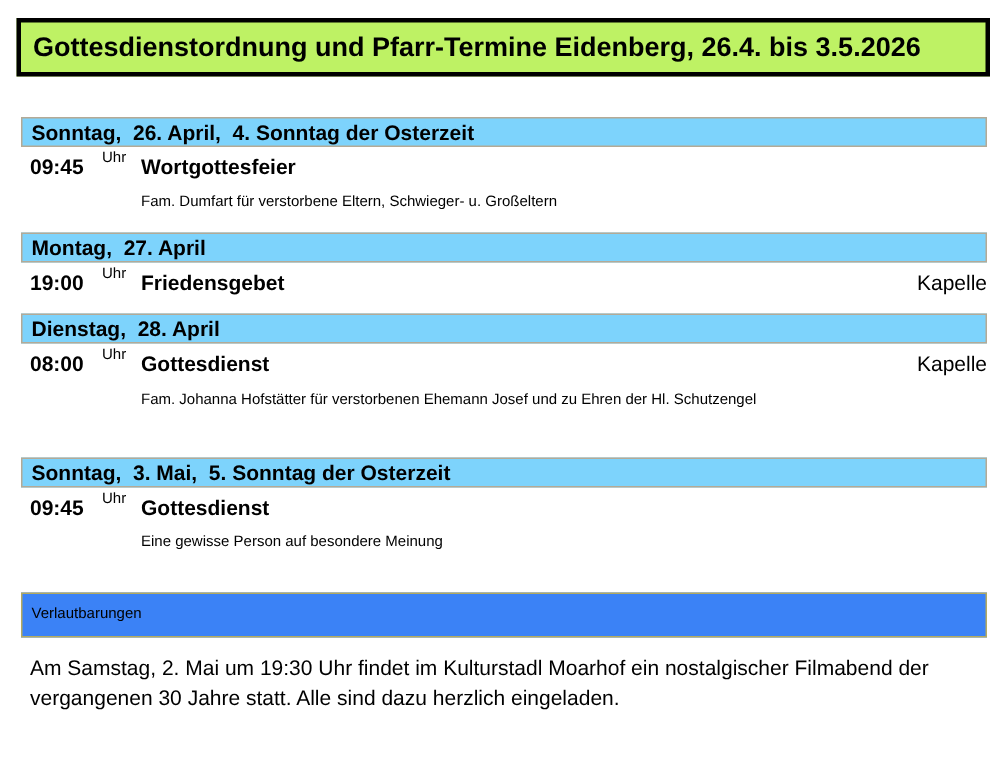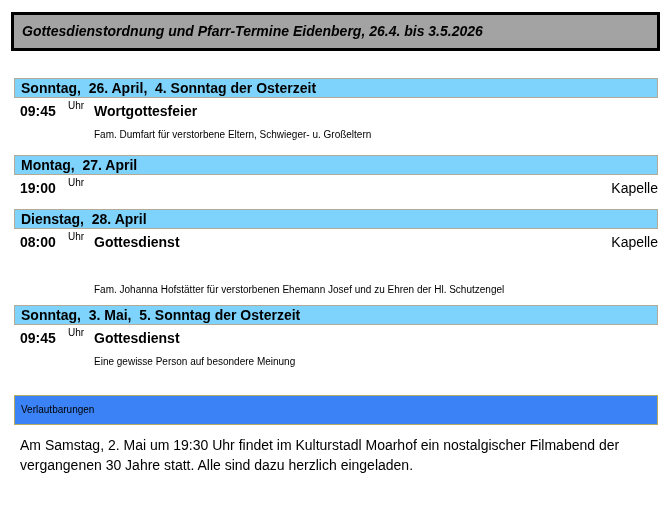--- a/index.html
+++ b/index.html
@@ -2,23 +2,23 @@
 <html><head>
   <meta charset="utf-8">
   <style>
     html, body { margin: 0; padding: 0; background: #ffffff; }
     body {
       width: 671px; height: 518px; position: relative; overflow: hidden;
       font-family: "Liberation Sans", sans-serif; color: #000;
     }
     .title-box {
       position: absolute; left: 11px; top: 12px; width: 641px; height: 33px;
-      background: #a3a3a3; border: 3px solid #000;
-      font-weight: bold; font-size: 14px; line-height: 33px;
-      padding-left: 8px; box-sizing: content-box; width: 635px; font-style: italic;
+      background: #bef264; border: 3px solid #000;
+      font-weight: bold; font-size: 18px; line-height: 33px;
+      padding-left: 8px; box-sizing: content-box; width: 635px;
     }
     .day-header {
       position: absolute; left: 14px; width: 636px; height: 18px;
       background: #7dd3fc; border: 1px solid #b4aa96;
       font-weight: bold; font-size: 14px; line-height: 18px; padding-left: 6px;
       white-space: pre;
     }
     .entry { position: absolute; left: 20px; width: 638px; font-size: 14px; }
     .entry-line { position: relative; height: 20px; line-height: 20px; }
     .time { font-weight: bold; position: absolute; left: 0; }
@@ -51,34 +51,35 @@
     <span class="event">Wortgottesfeier</span>
   </div>
 </div>
 <div class="note" style="top:124px;">Fam. Dumfart für verstorbene Eltern, Schwieger- u. Großeltern</div>
 
 <div class="day-header" style="top:155px;">Montag,  27. April</div>
 <div class="entry" style="top:178px;">
   <div class="entry-line">
     <span class="time">19:00</span>
     <span class="uhr">Uhr</span>
+    <span class="event">Friedensgebet</span>
     <span class="location">Kapelle</span>
   </div>
 </div>
 
 <div class="day-header" style="top:209px;">Dienstag,  28. April</div>
 <div class="entry" style="top:232px;">
   <div class="entry-line">
     <span class="time">08:00</span>
     <span class="uhr">Uhr</span>
     <span class="event">Gottesdienst</span>
     <span class="location">Kapelle</span>
   </div>
 </div>
-<div class="note" style="top:256px; width:555px;margin-top:23px;">Fam. Johanna Hofstätter für verstorbenen Ehemann Josef und zu Ehren der Hl. Schutzengel</div>
+<div class="note" style="top:256px; width:555px;">Fam. Johanna Hofstätter für verstorbenen Ehemann Josef und zu Ehren der Hl. Schutzengel</div>
 
 <div class="day-header" style="top:305px;">Sonntag,  3. Mai,  5. Sonntag der Osterzeit</div>
 <div class="entry" style="top:328px;">
   <div class="entry-line">
     <span class="time">09:45</span>
     <span class="uhr">Uhr</span>
     <span class="event">Gottesdienst</span>
   </div>
 </div>
 <div class="note" style="top:351px;">Eine gewisse Person auf besondere Meinung</div>

